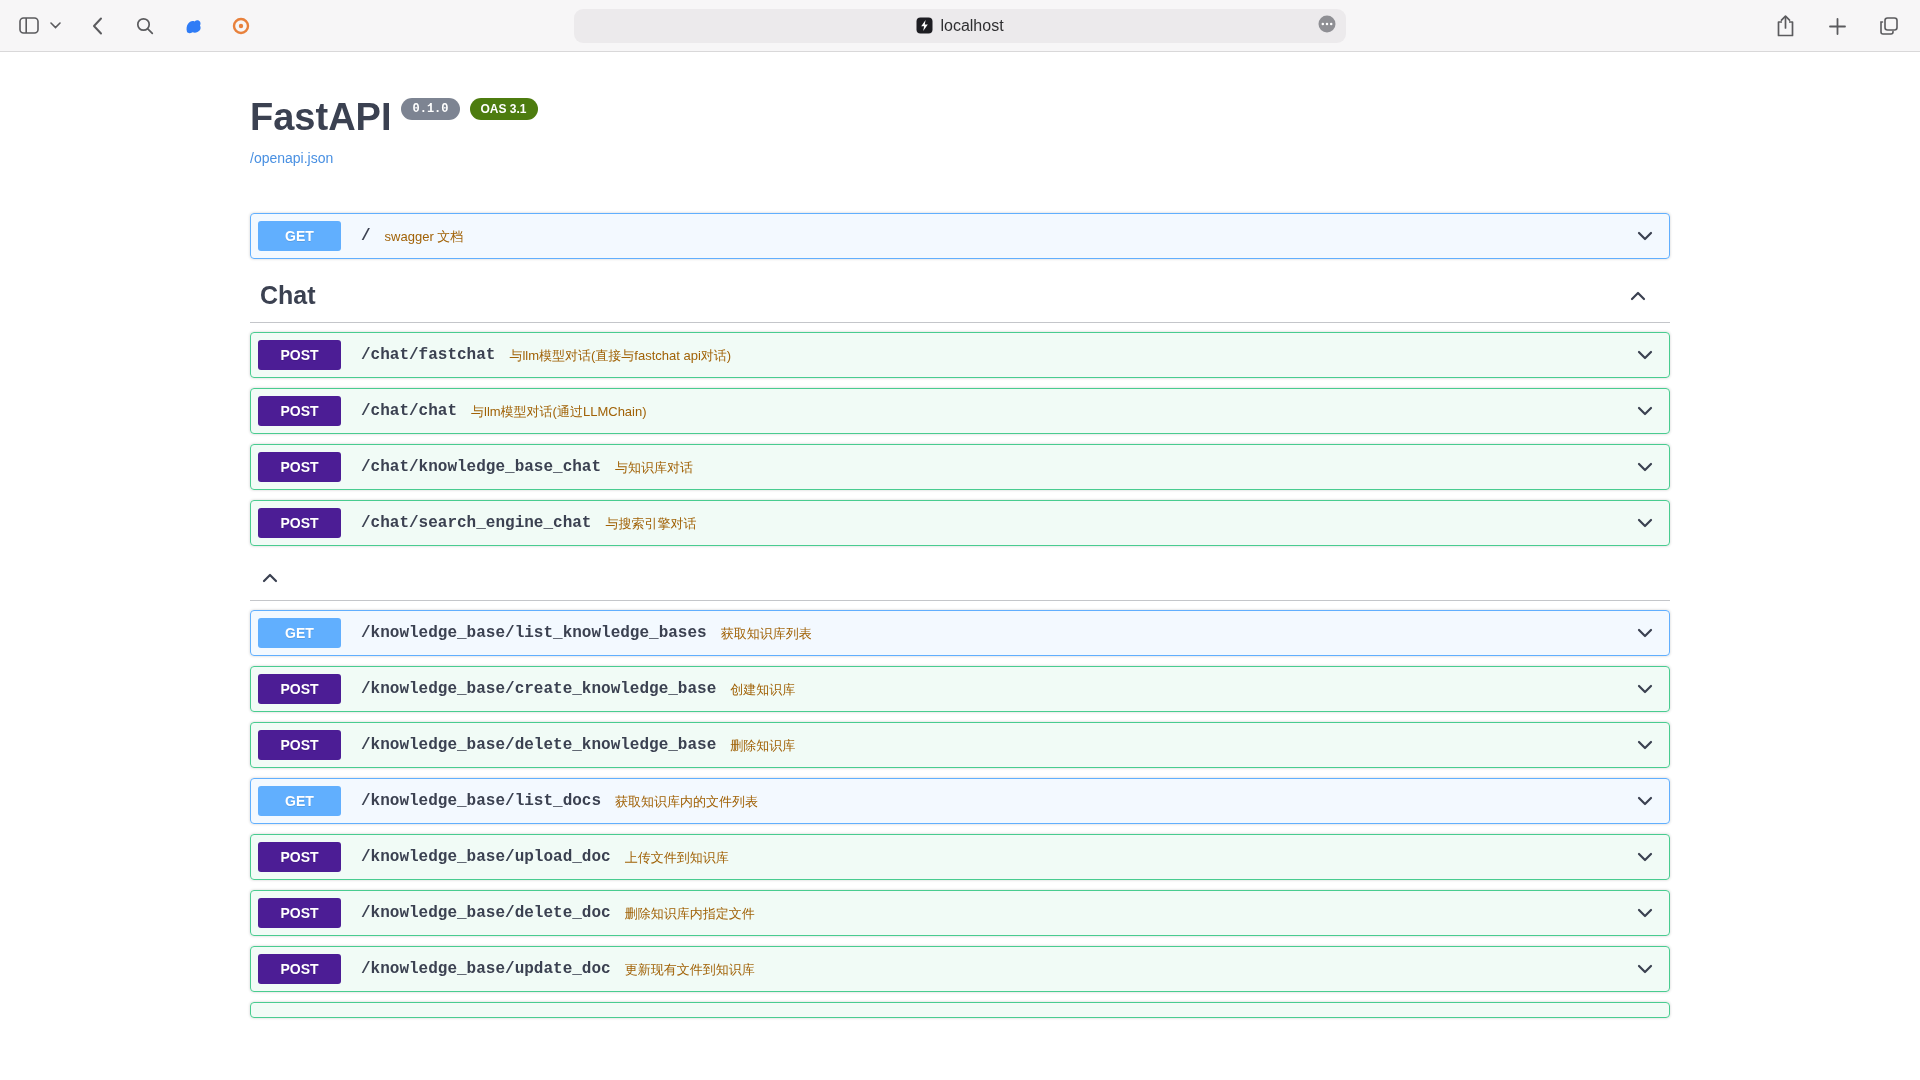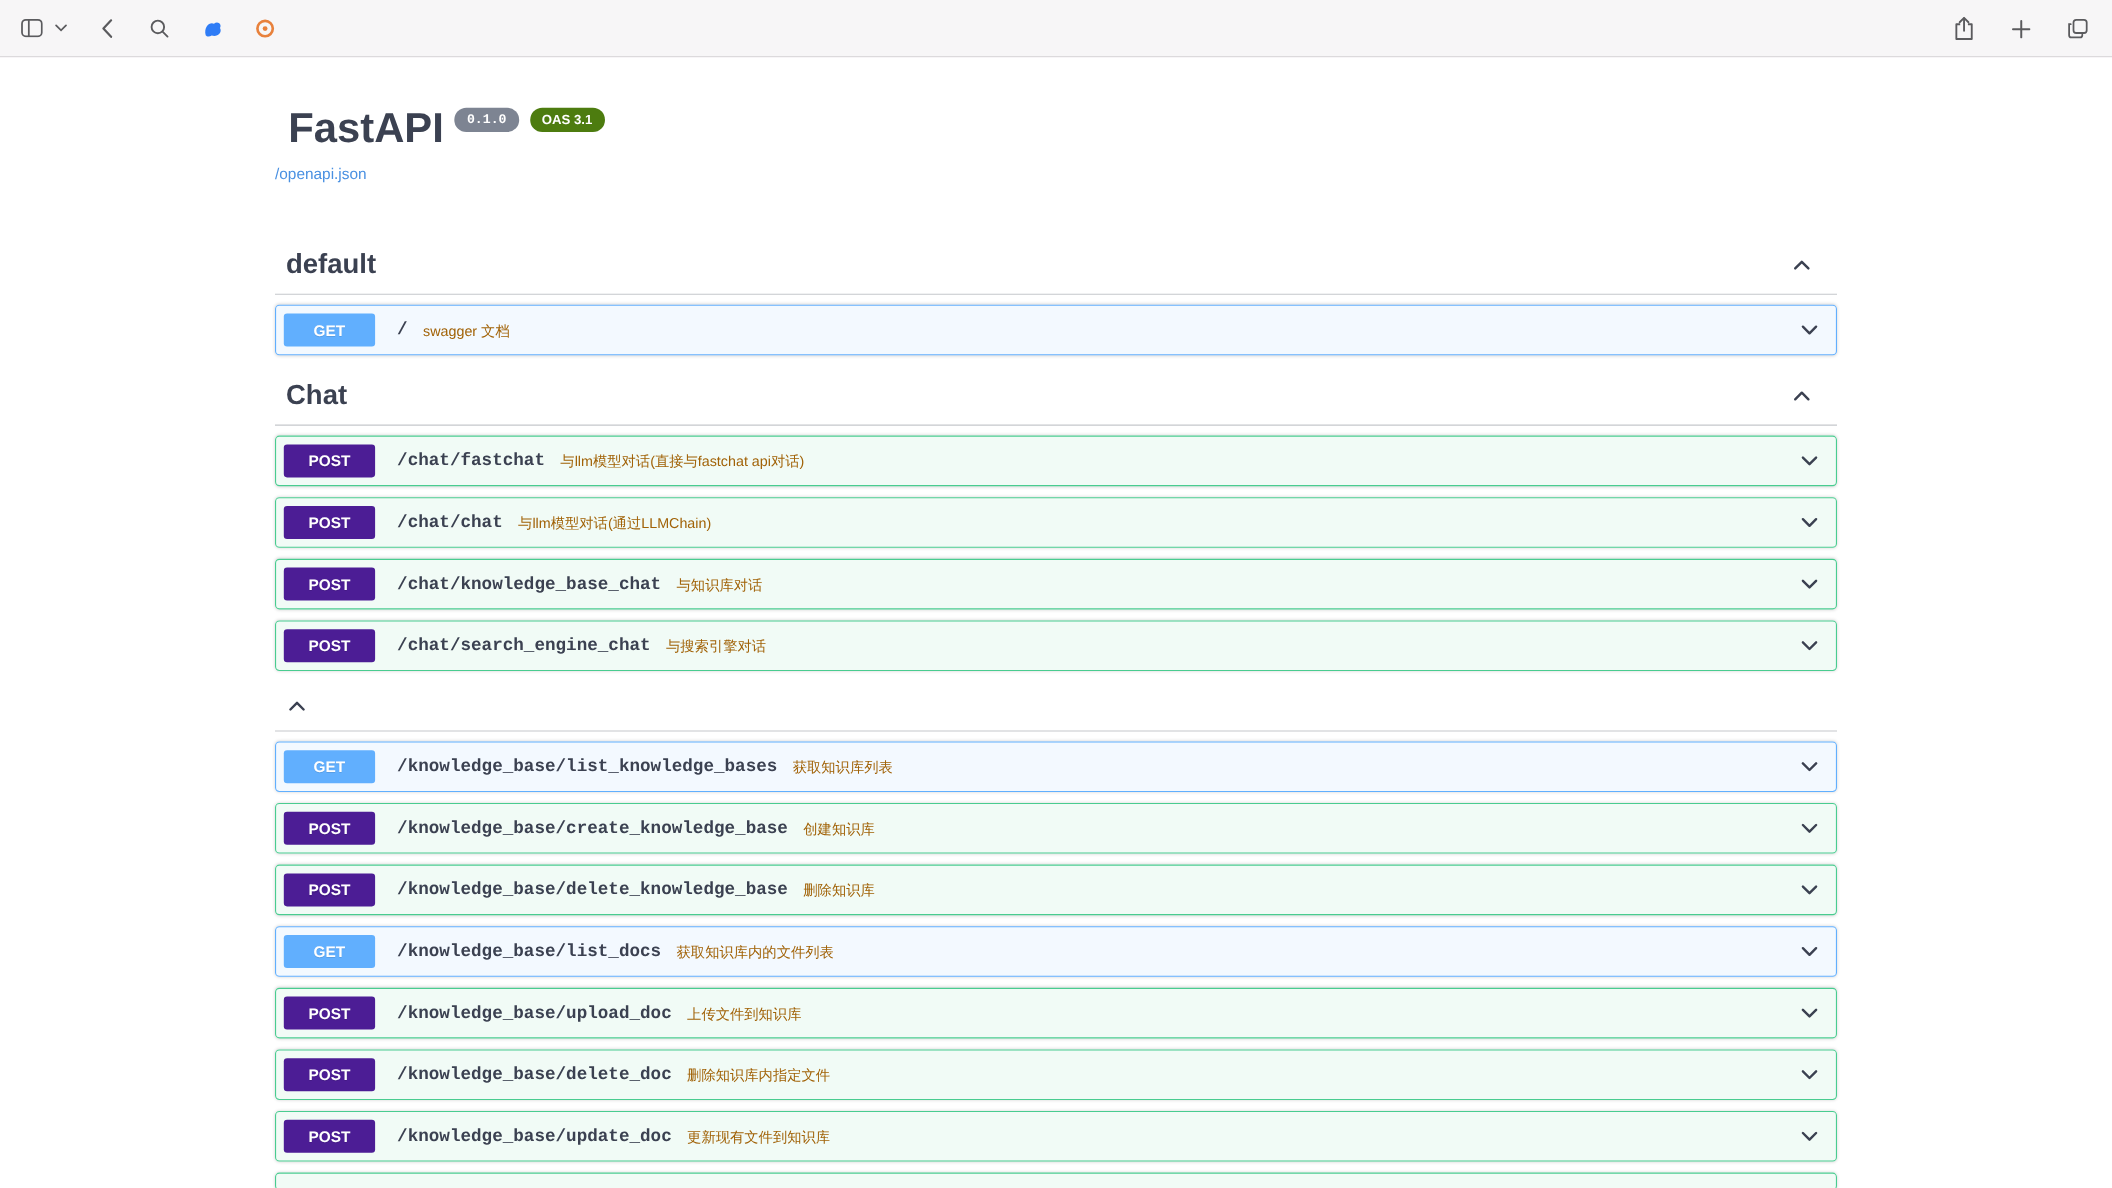--- a/index.html
+++ b/index.html
@@ -27,21 +27,21 @@
   .url-ellipsis { position: absolute; right: 9px; top: 50%; transform: translateY(-50%); cursor: pointer; }
   .right-controls { position: absolute; right: 18px; top: 0; height: 52px;
     display: flex; align-items: center; gap: 26px; }
 
   
   .page { height: 1028px; overflow: hidden; background: #fff; }
   .wrapper { max-width: 1460px; margin: 0 auto; padding: 0 20px; }
 
   .info { padding-top: 44px; margin-bottom: 46px; }
   .api-title { font-size: 38px; font-weight: bold; color: #3b4151;
-    display: flex; align-items: flex-start; gap: 10px; margin-left: 12px; }
+    display: flex; align-items: flex-start; gap: 10px; }
   .badge { display: inline-block; font-size: 12px; font-weight: bold; color: #fff;
     border-radius: 16px; padding: 4px 11px; margin-top: 2px; }
   .badge-version { background: #7d8492; font-family: Liberation Mono, monospace; }
   .badge-oas { background: #4d7c0f; }
   .spec-link { display: inline-block; margin-top: 11px; font-size: 14px;
     color: #4990e2; text-decoration: none; cursor: pointer; }
 
   .tag-section { margin-bottom: 0; }
   .opblock-tag {
     display: flex; align-items: center; justify-content: space-between;
@@ -108,20 +108,37 @@
       </svg>
     </div>
     <div class="chrome-btn">
       <svg width="18" height="18" viewBox="0 0 18 18">
         <circle cx="9" cy="9" r="7" fill="none" stroke="#e8813c" stroke-width="2.4"></circle>
         <circle cx="9" cy="9" r="2.2" fill="#e8813c"></circle>
       </svg>
     </div>
   </div>
 
+  <div class="url-bar">
+    <div class="url-center">
+      <svg width="17" height="17" viewBox="0 0 17 17">
+        <rect x="0.5" y="0.5" width="16" height="16" rx="4" fill="#1d1d22"></rect>
+        <path d="M9.6 3 L5.2 9.3 H8.1 L7.2 14 L11.8 7.4 H8.8 Z" fill="#fff"></path>
+      </svg>
+      <span class="url-text">localhost</span>
+    </div>
+    <div class="url-ellipsis">
+      <svg width="20" height="20" viewBox="0 0 20 20">
+        <circle cx="10" cy="10" r="8.5" fill="#8f8f94"></circle>
+        <circle cx="5.8" cy="10" r="1.25" fill="#fff"></circle>
+        <circle cx="10" cy="10" r="1.25" fill="#fff"></circle>
+        <circle cx="14.2" cy="10" r="1.25" fill="#fff"></circle>
+      </svg>
+    </div>
+  </div>
 
   <div class="right-controls">
     <div class="chrome-btn">
       <svg width="19" height="22" viewBox="0 0 19 22">
         <path d="M6 7 H2.5 V20.5 H16.5 V7 H13" fill="none" stroke="#5b5b5e" stroke-width="1.7" stroke-linejoin="round"></path>
         <line x1="9.5" y1="1.8" x2="9.5" y2="13" stroke="#5b5b5e" stroke-width="1.7" stroke-linecap="round"></line>
         <path d="M5.5 5.2 L9.5 1.2 L13.5 5.2" fill="none" stroke="#5b5b5e" stroke-width="1.7" stroke-linecap="round" stroke-linejoin="round"></path>
       </svg>
     </div>
     <div class="chrome-btn">
@@ -145,28 +162,20 @@
       <h1 class="api-title">
         <span>FastAPI</span>
         <span class="badge badge-version">0.1.0</span>
         <span class="badge badge-oas">OAS 3.1</span>
       </h1>
       <a class="spec-link">/openapi.json</a>
     </div>
 
     <div>
   <div class="tag-section">
-    <div class="opblock-tag">
-      <h3>default</h3>
-      <div class="tag-arrow">
-        <svg width="20" height="20" viewBox="0 0 20 20">
-          <path d="M4 13 L10 7 L16 13" fill="none" stroke="#3b4151" stroke-width="2.2" stroke-linecap="round" stroke-linejoin="round"></path>
-        </svg>
-      </div>
-    </div>
     <div>
   <div class="opblock get">
     <div class="opblock-summary">
       <span class="opblock-method">GET</span>
       <span class="opblock-path">/</span>
       <span class="opblock-desc">swagger 文档</span>
       <span class="opblock-arrow">
         <svg width="20" height="20" viewBox="0 0 20 20">
           <path d="M4 7 L10 13 L16 7" fill="none" stroke="#3b4151" stroke-width="2.2" stroke-linecap="round" stroke-linejoin="round"></path>
         </svg>

